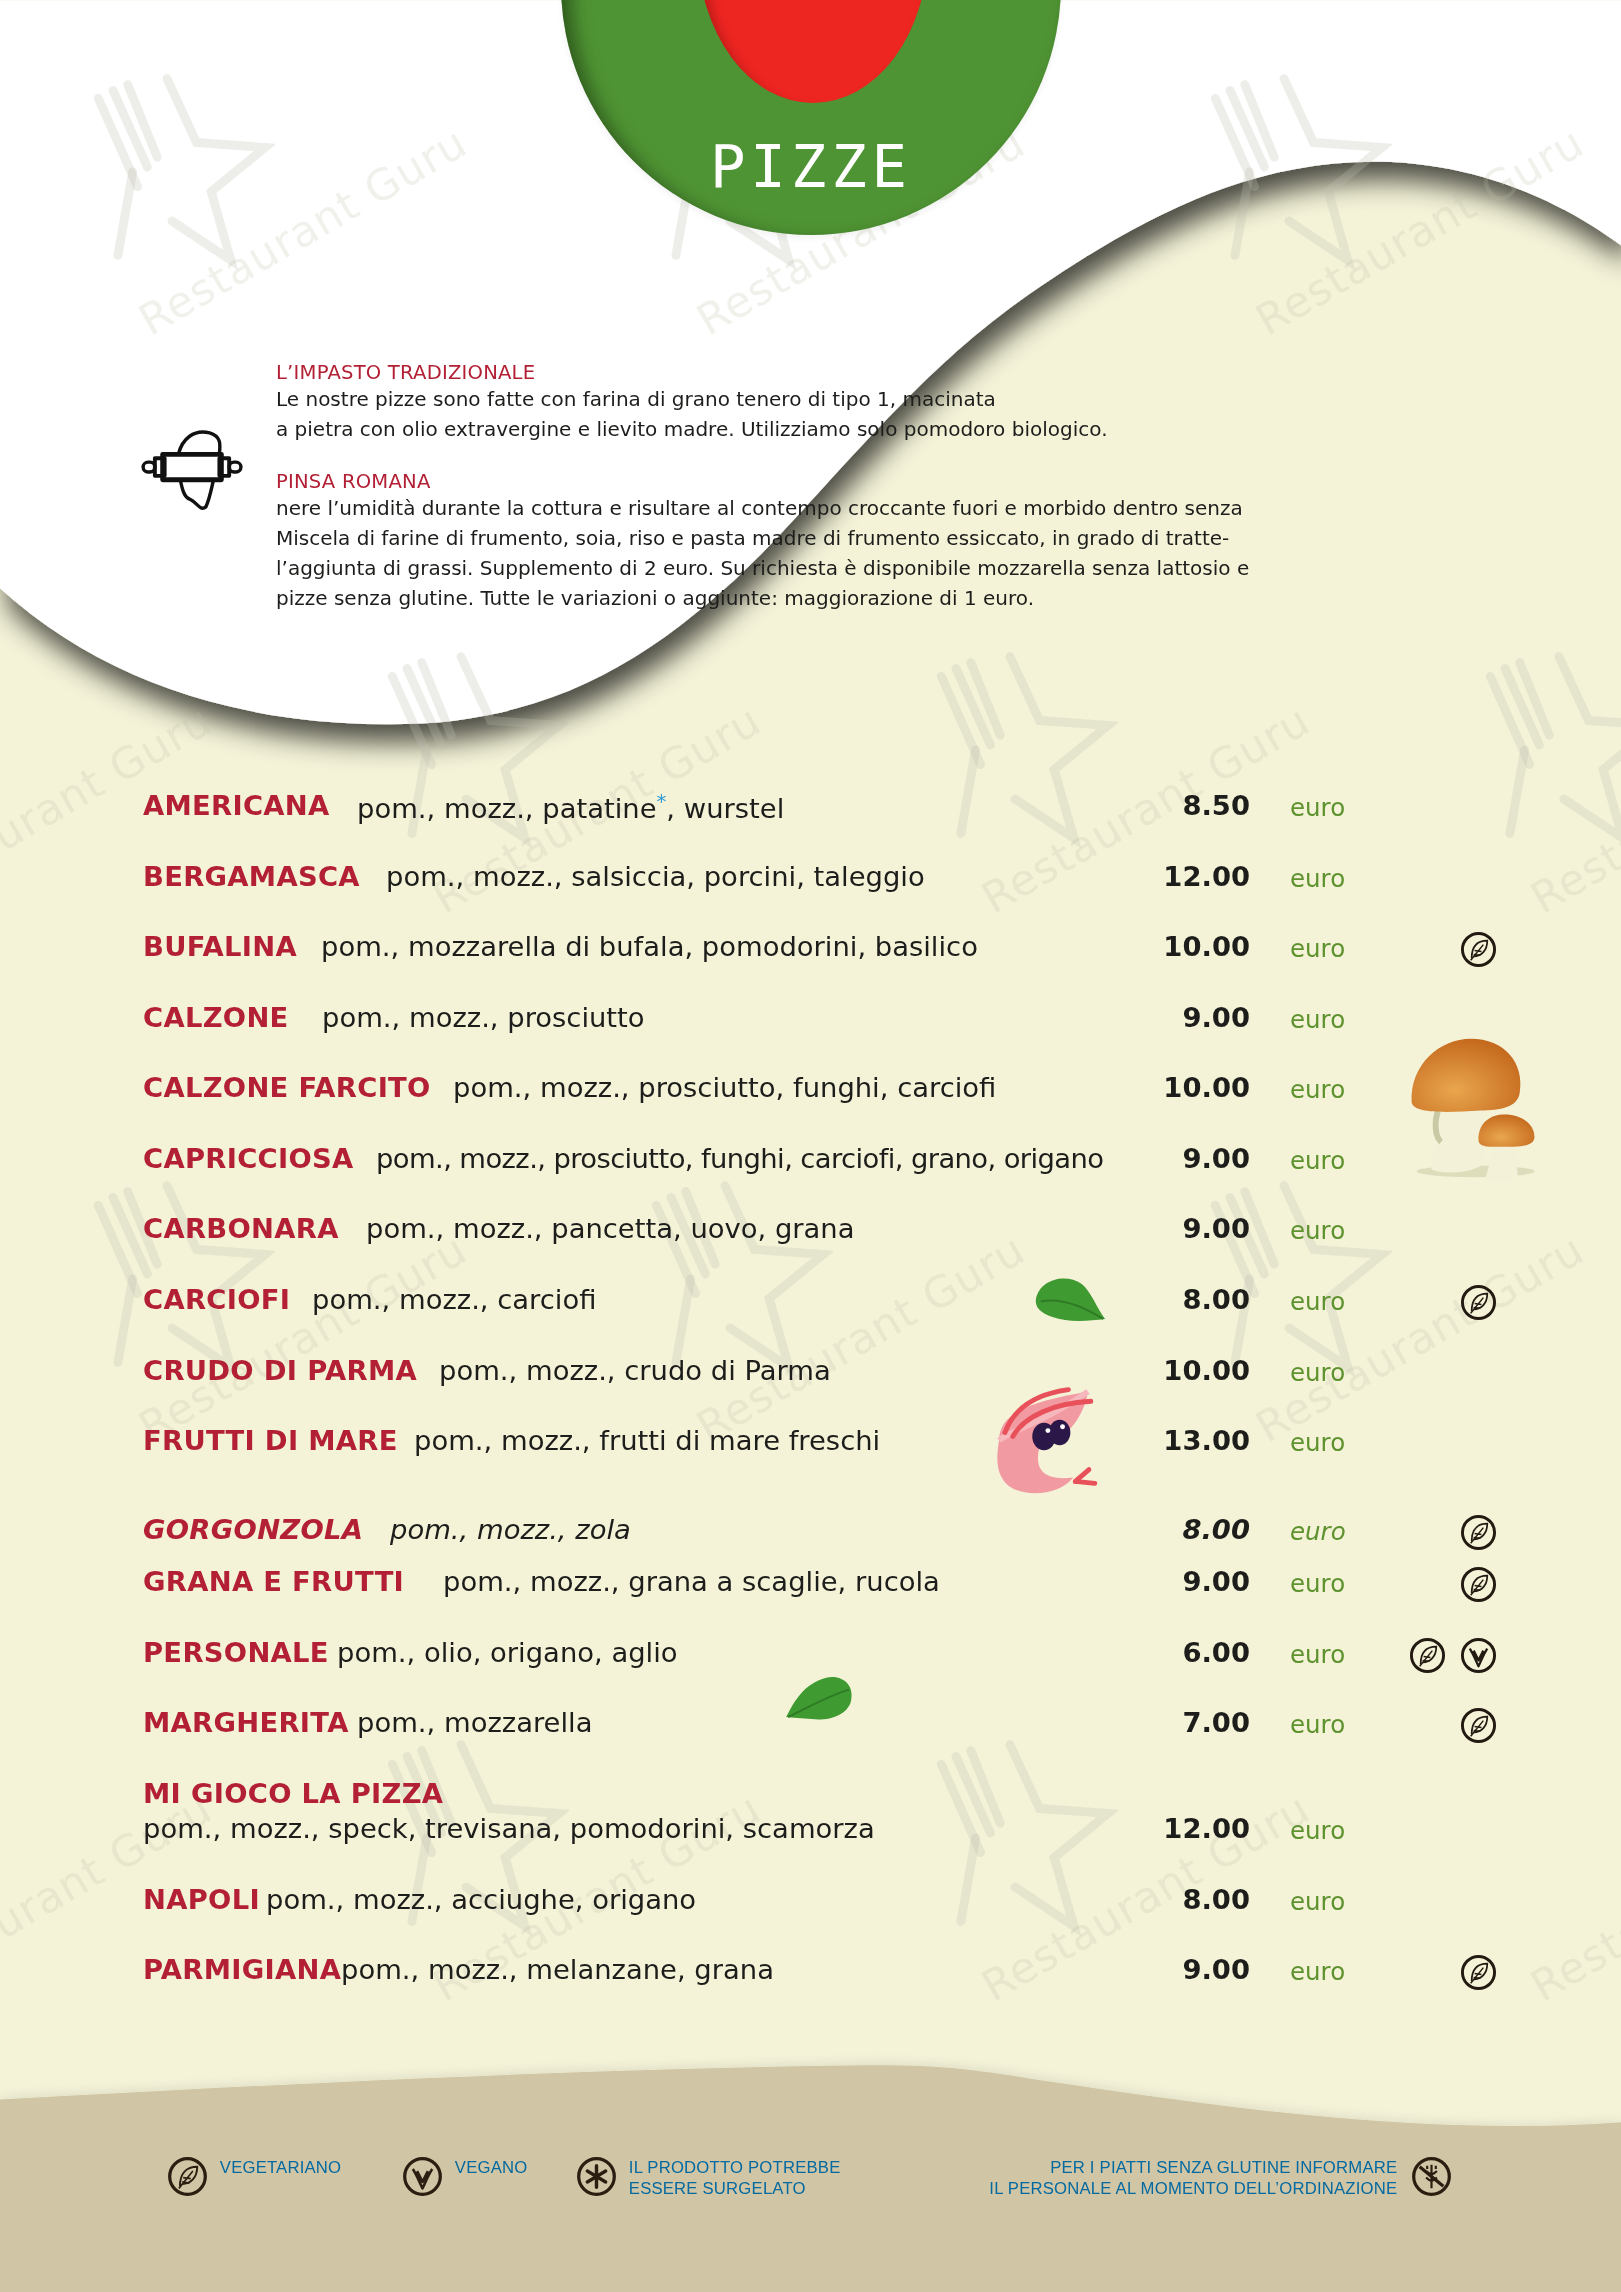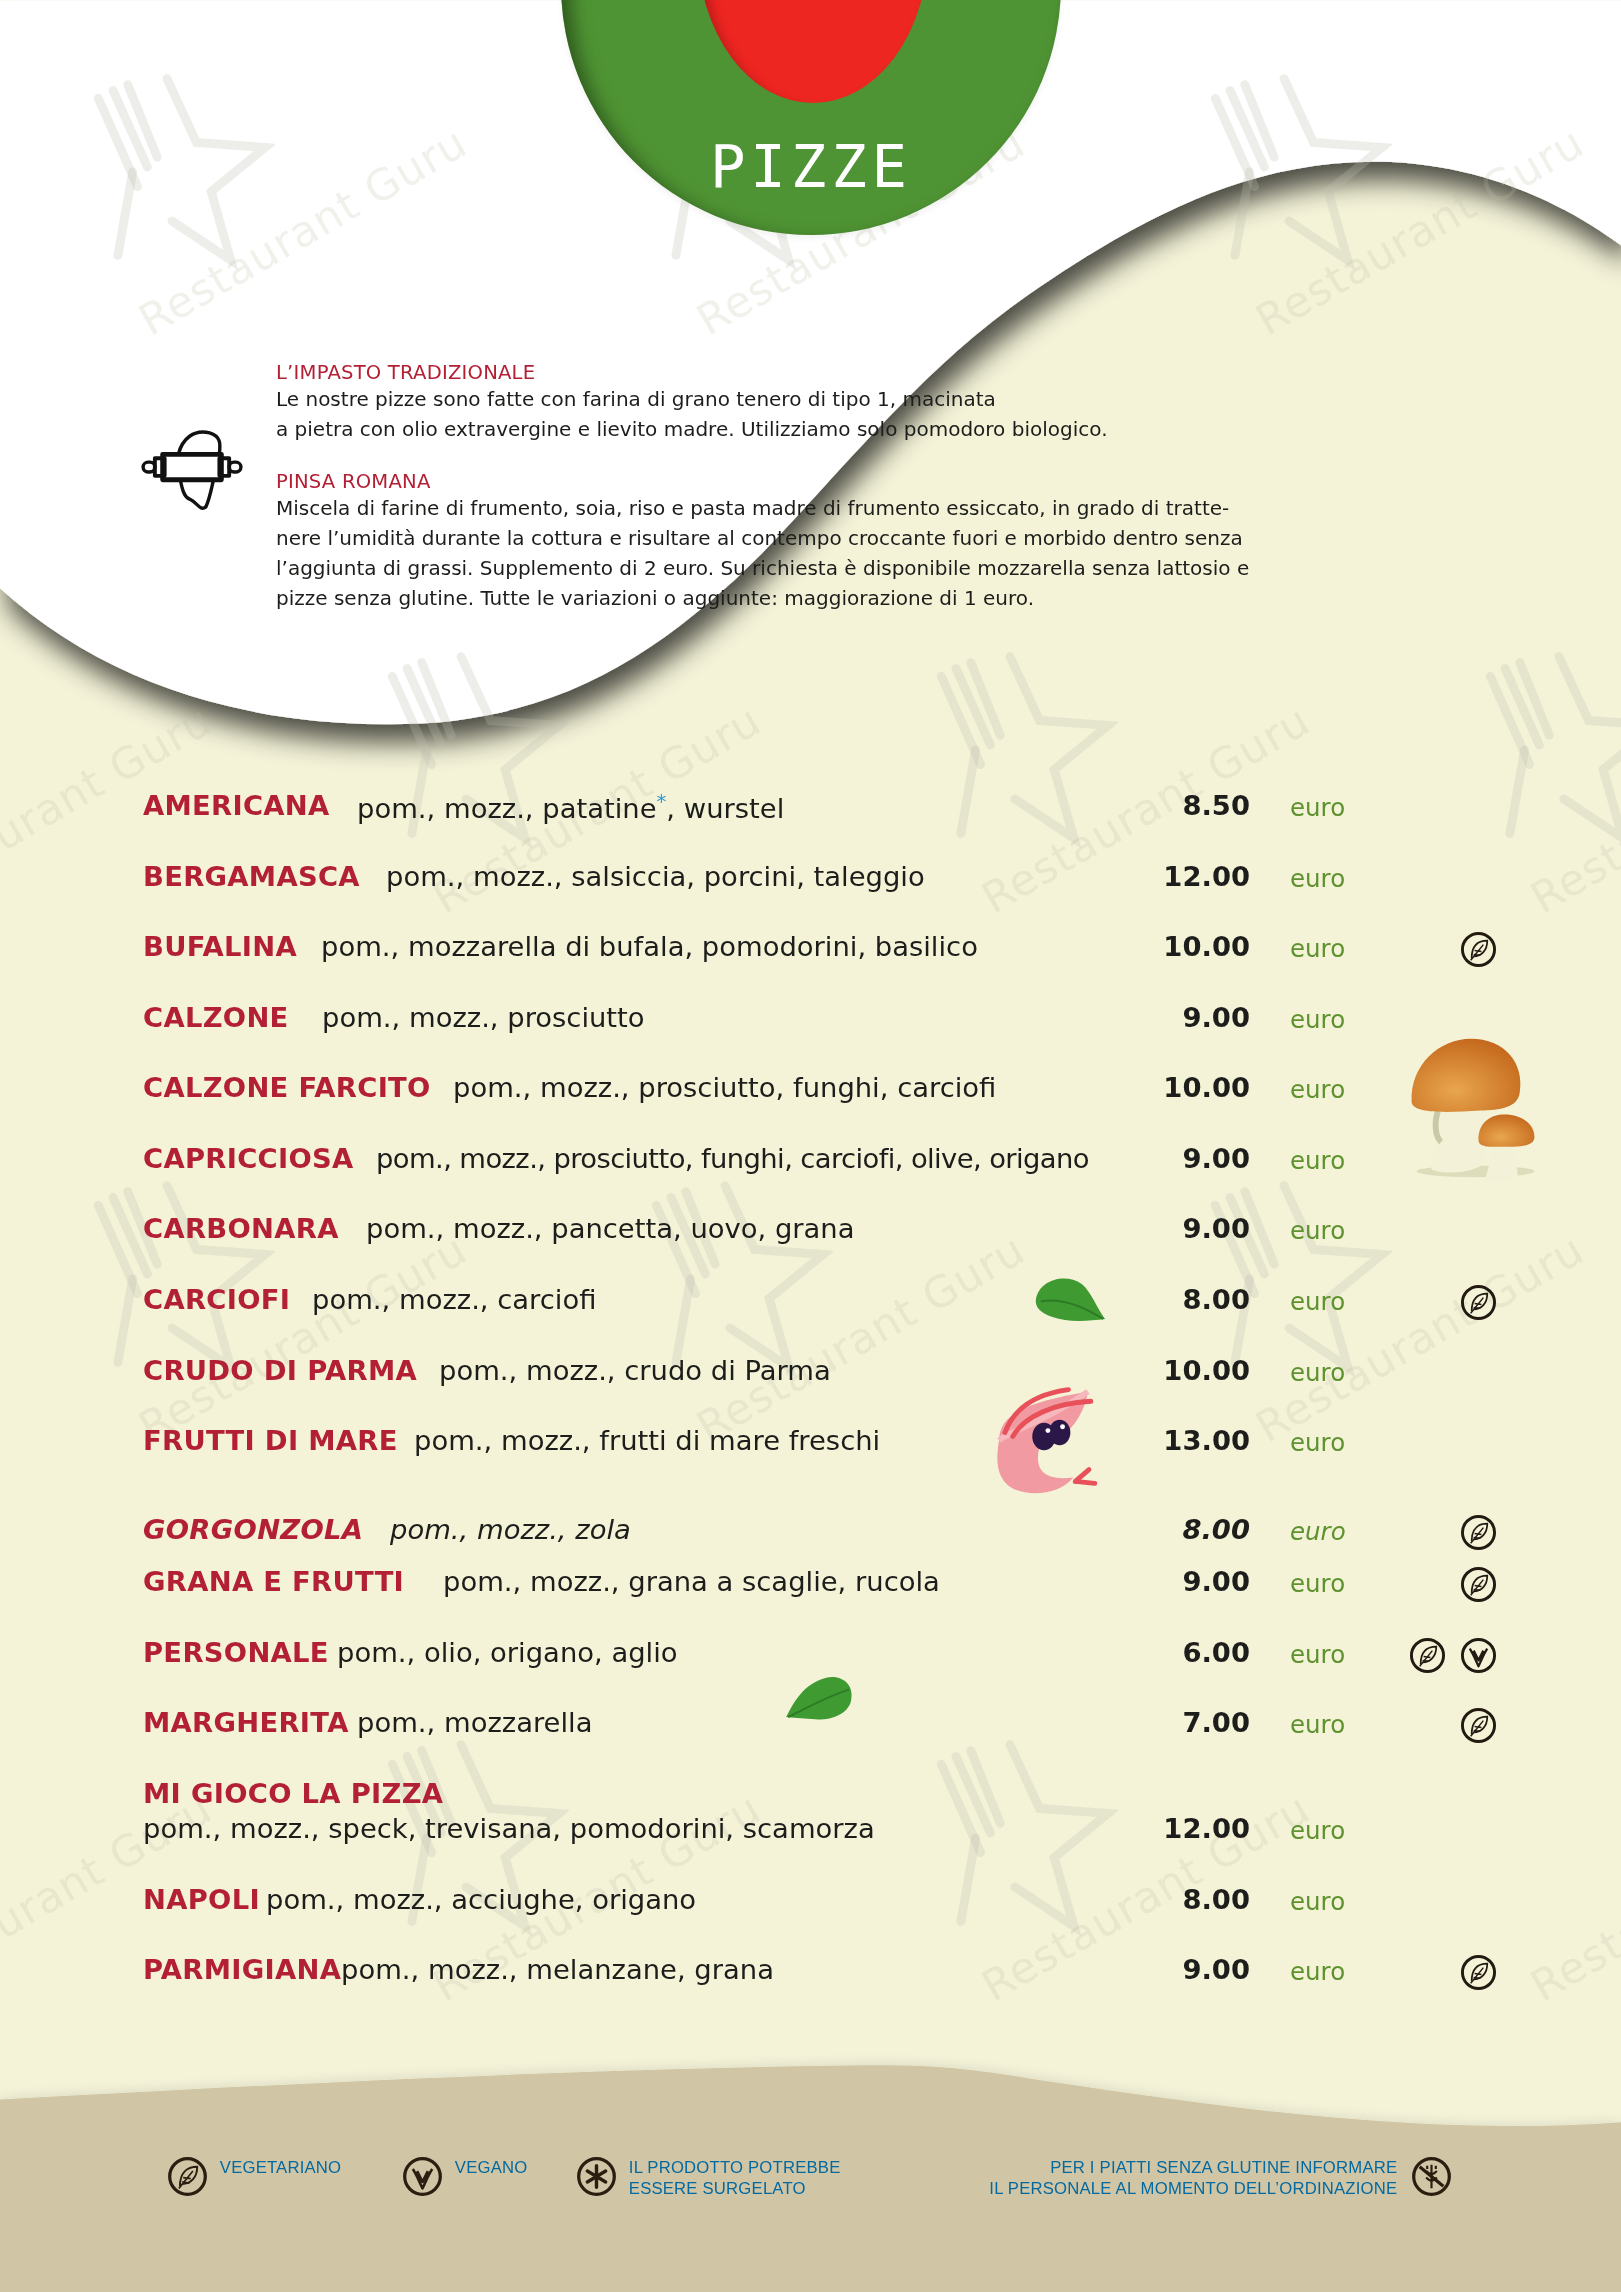--- a/index.html
+++ b/index.html
@@ -256,22 +256,22 @@
     <rect x="2" y="38" width="12" height="10" rx="5" stroke-width="3.5"></rect>
     <rect x="90" y="38" width="12" height="10" rx="5" stroke-width="3.5"></rect>
   </g>
 </svg>
 
 <div class="intro">
   <h3>L’IMPASTO TRADIZIONALE</h3>
   <p>Le nostre pizze sono fatte con farina di grano tenero di tipo 1, macinata</p>
   <p>a pietra con olio extravergine e lievito madre. Utilizziamo solo pomodoro biologico.</p>
   <h3 class="sec2">PINSA ROMANA</h3>
+  <p>nere l’umidità durante la cottura e risultare al contempo croccante fuori e morbido dentro senza</p>
   <p>Miscela di farine di frumento, soia, riso e pasta madre di frumento essiccato, in grado di tratte-</p>
-  <p>nere l’umidità durante la cottura e risultare al contempo croccante fuori e morbido dentro senza</p>
   <p>l’aggiunta di grassi. Supplemento di 2 euro. Su richiesta è disponibile mozzarella senza lattosio e</p>
   <p>pizze senza glutine. Tutte le variazioni o aggiunte: maggiorazione di 1 euro.</p>
 </div>
 
 <svg class="deco" style="left:1392px;top:1024px;" width="167" height="167" viewBox="0 0 170 170">
   <defs>
     <radialGradient id="capg" cx="40%" cy="70%" r="70%">
       <stop offset="0%" stop-color="#e9a64d"></stop>
         <stop offset="100%" stop-color="#c56a1e"></stop>
     </radialGradient>
@@ -343,21 +343,21 @@
 
   <div class="row" style="top:282px;">
     <span class="name">CALZONE FARCITO</span>
     <span class="desc" style="left:310px;">pom., mozz., prosciutto, funghi, carciofi</span>
     <span class="price">10.00</span>
     <span class="currency">euro</span>
   </div>
 
   <div class="row" style="top:353px;">
     <span class="name">CAPRICCIOSA</span>
-    <span class="desc" style="left:233px;letter-spacing:-0.6px;">pom., mozz., prosciutto, funghi, carciofi, olive, origano</span>
+    <span class="desc" style="left:233px;letter-spacing:-0.6px;">pom., mozz., prosciutto, funghi, carciofi, grano, origano</span>
     <span class="price">9.00</span>
     <span class="currency">euro</span>
   </div>
 
   <div class="row" style="top:423px;">
     <span class="name">CARBONARA</span>
     <span class="desc" style="left:223px;">pom., mozz., pancetta, uovo, grana</span>
     <span class="price">9.00</span>
     <span class="currency">euro</span>
   </div>

